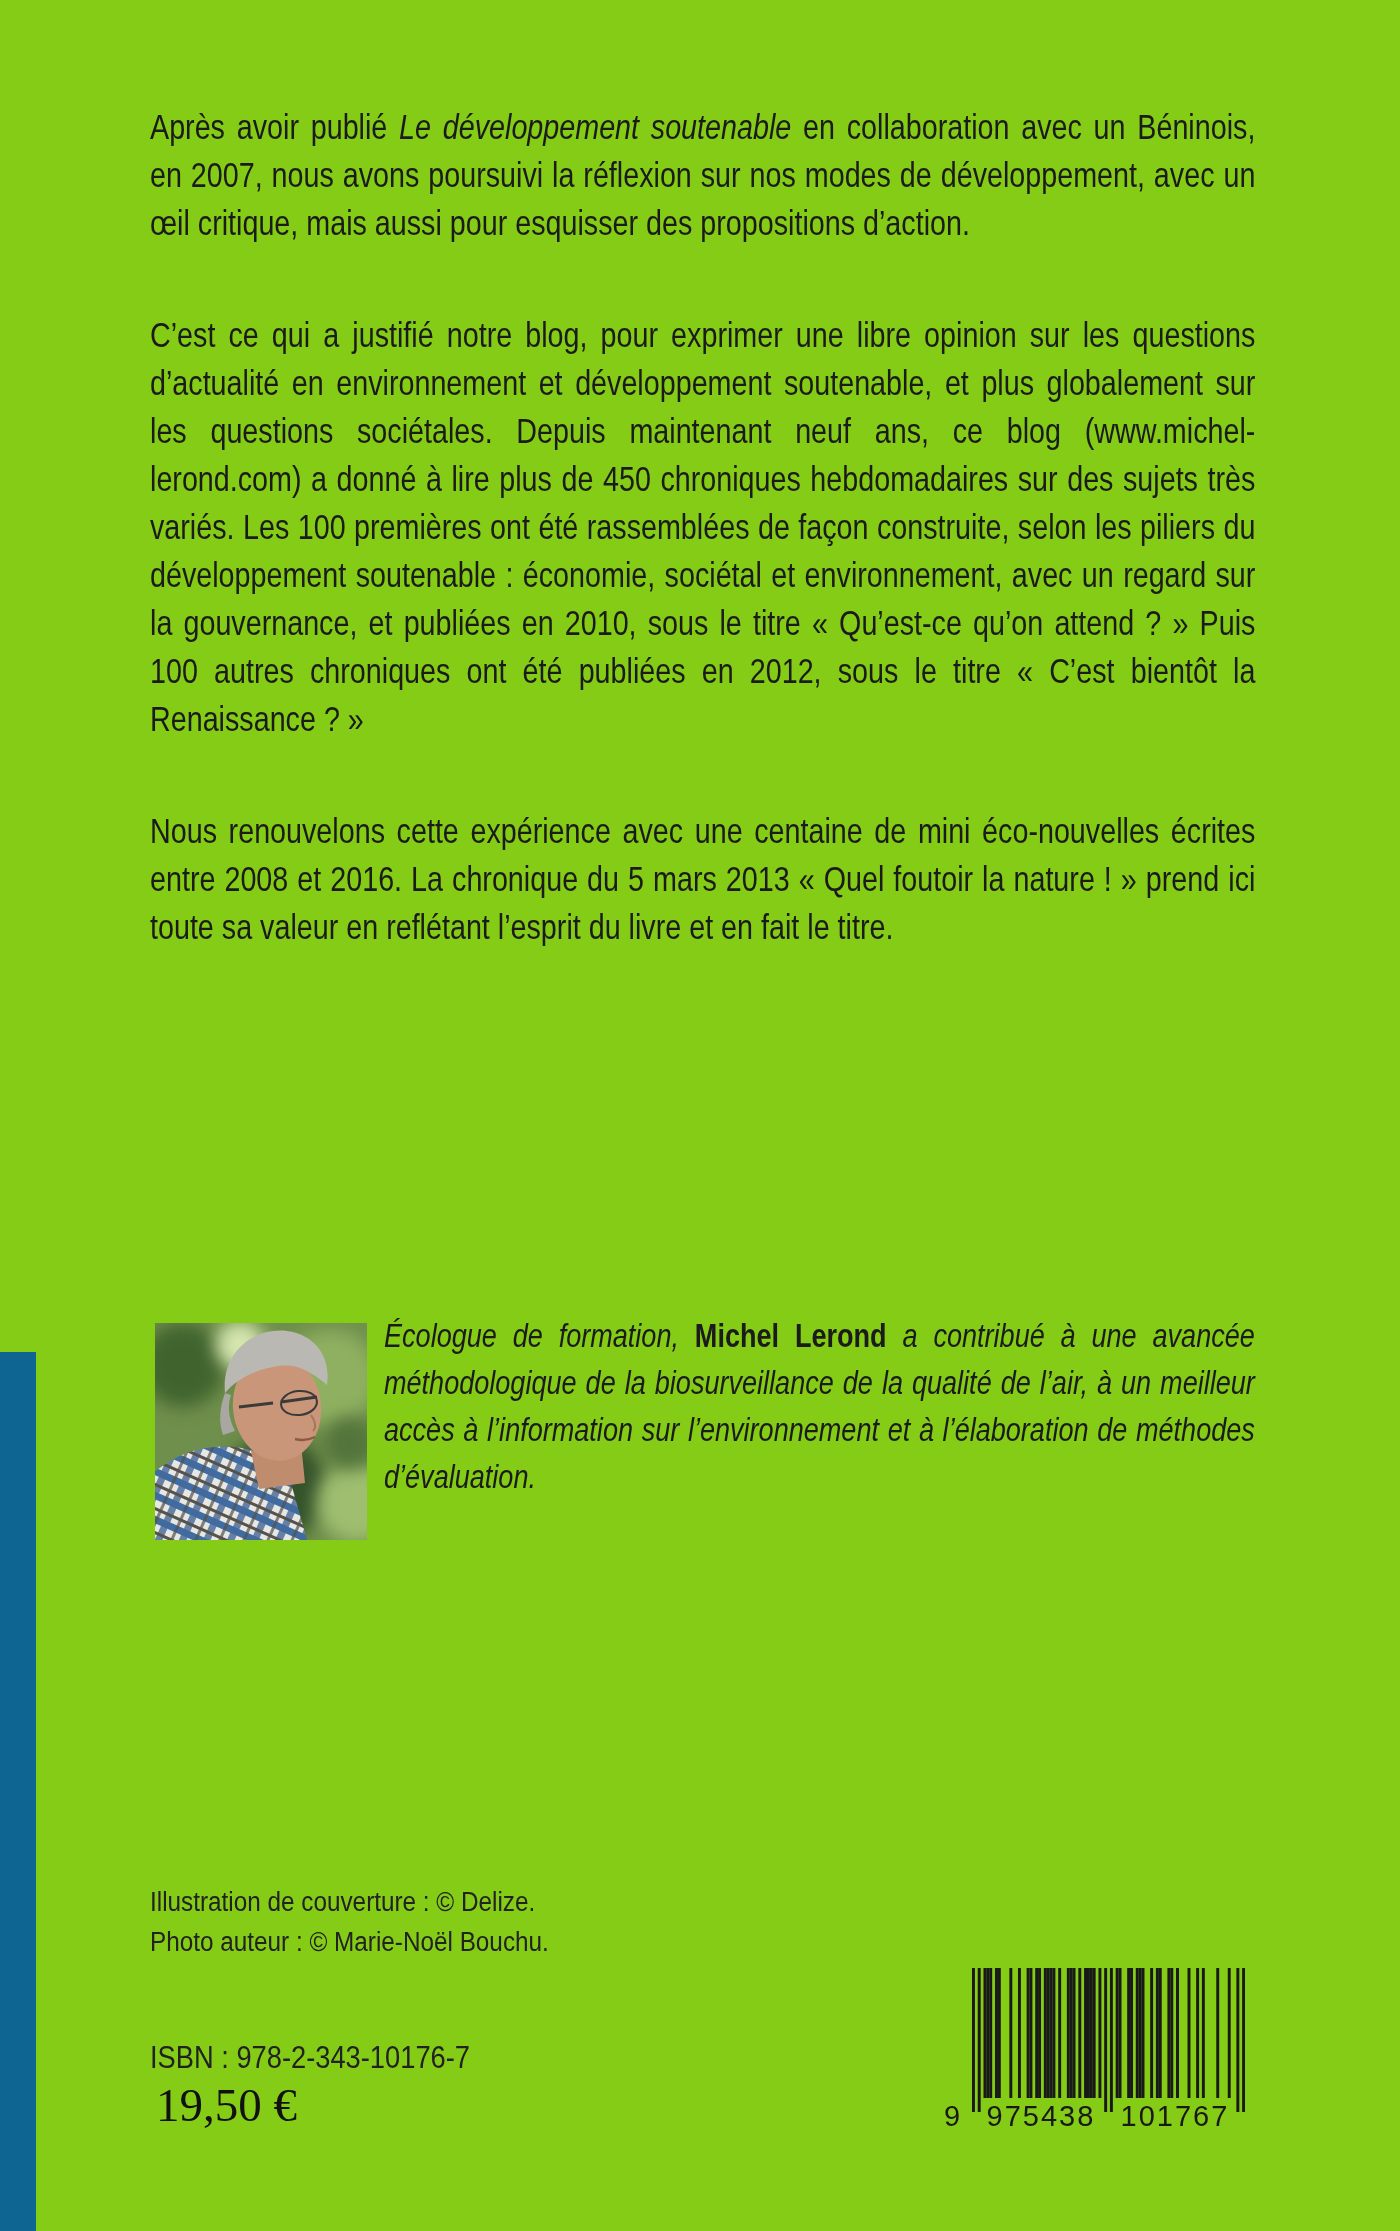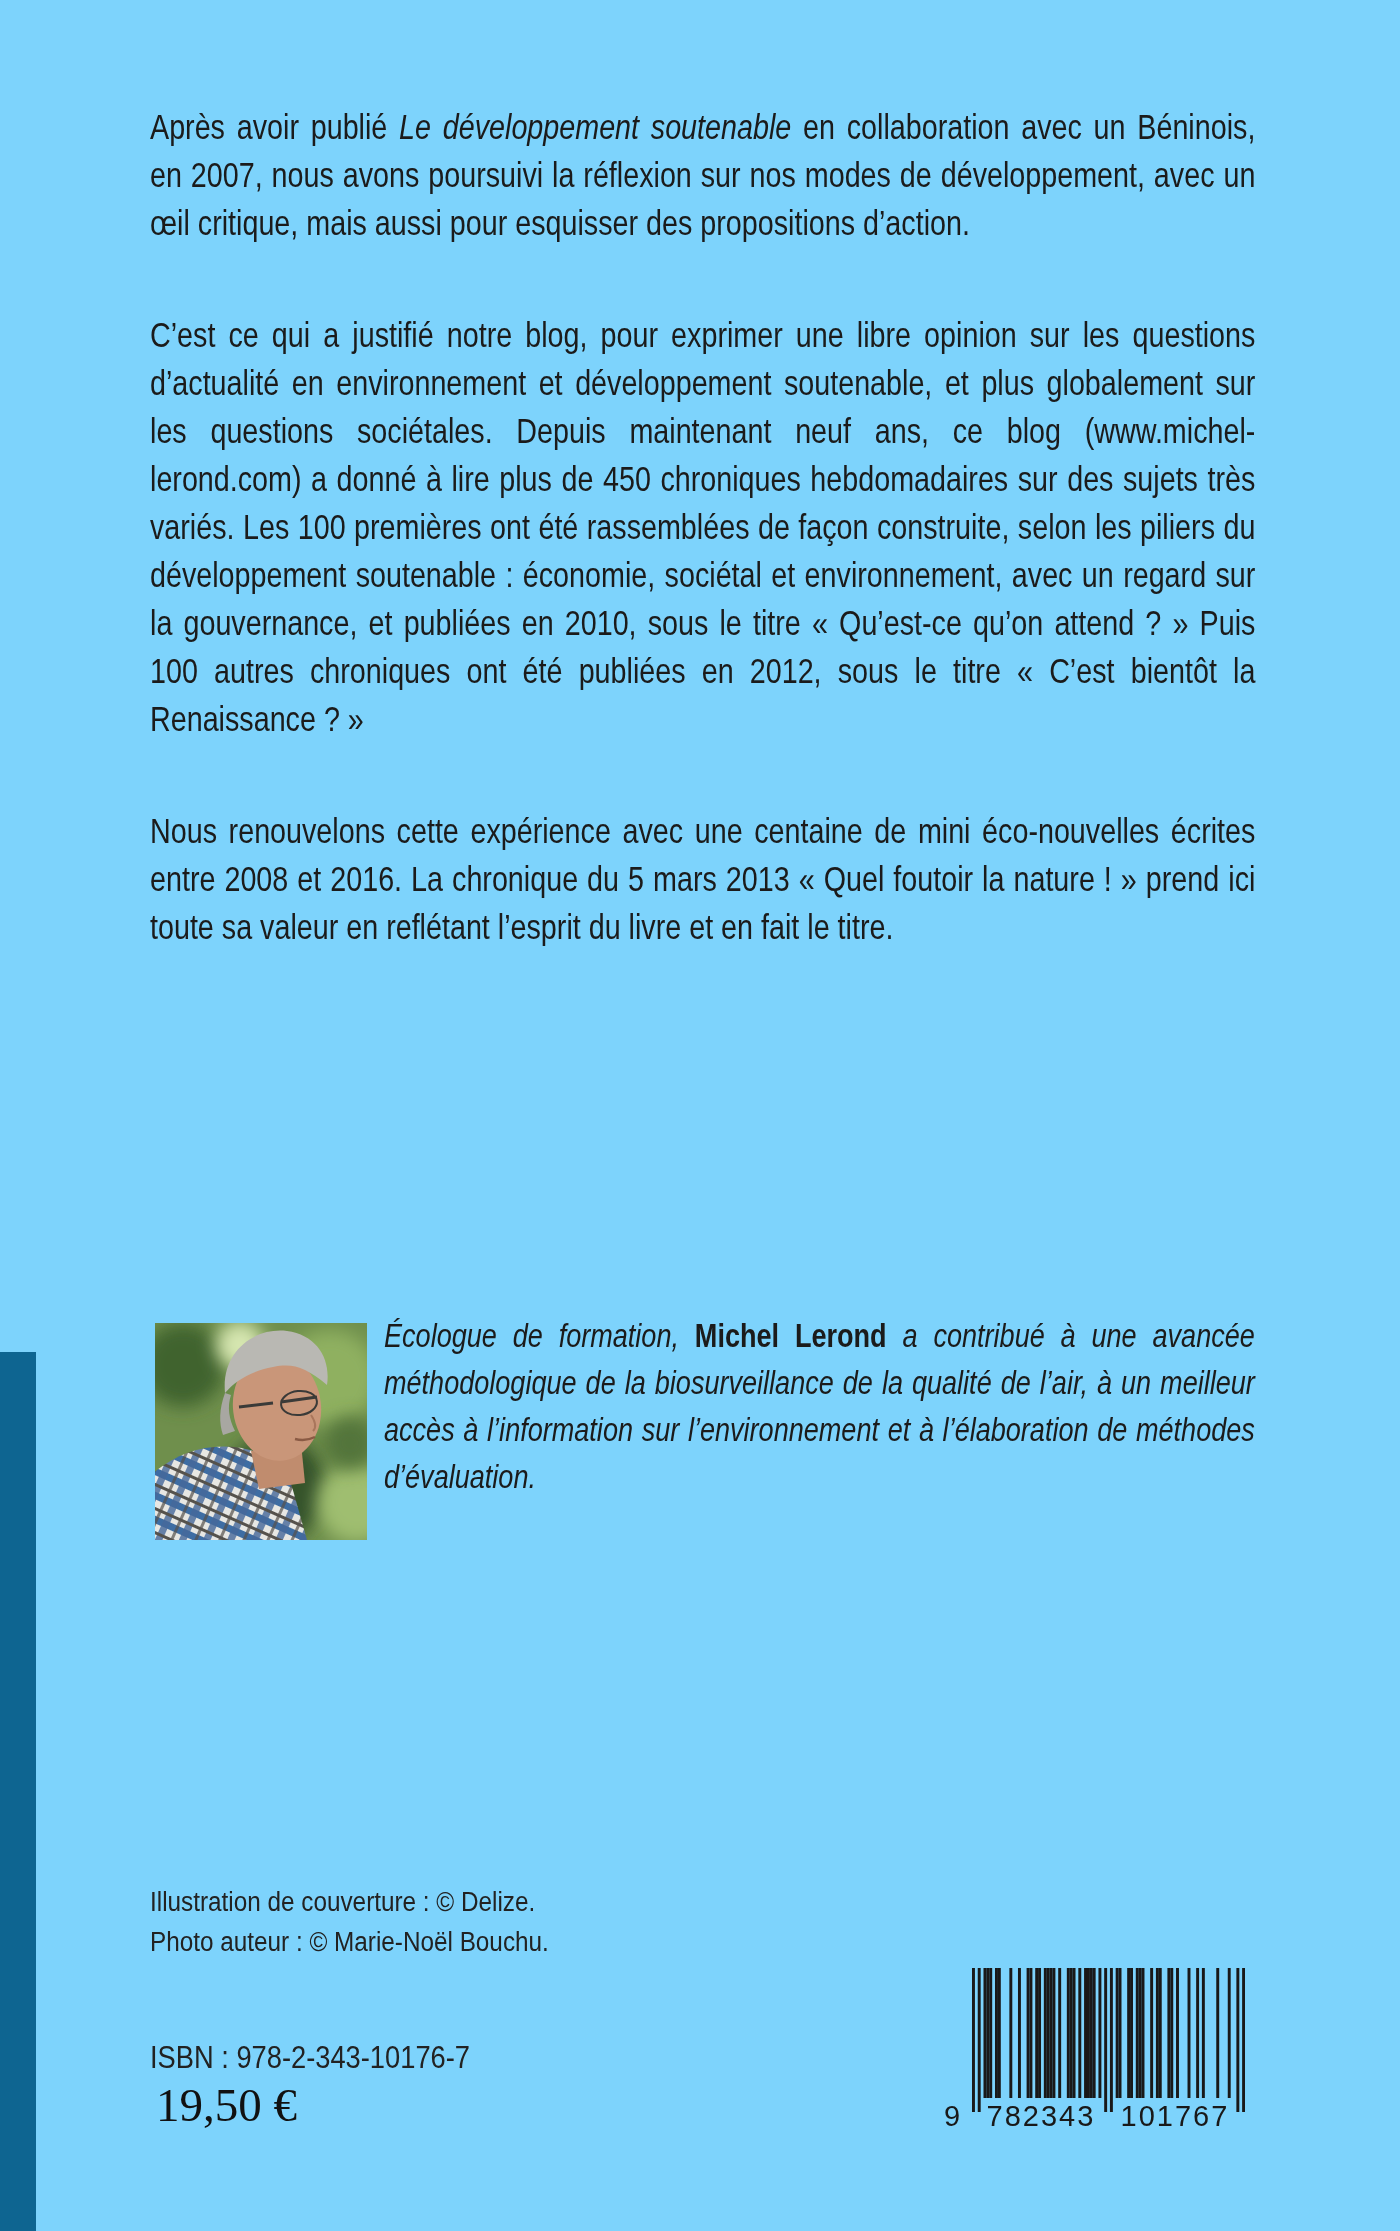--- a/index.html
+++ b/index.html
@@ -1,20 +1,20 @@
 <!DOCTYPE html>
 <html><head>
 <meta charset="utf-8">
 <style>
   html, body { margin: 0; padding: 0; background: #e9e9e9; }
   .cover {
     position: relative;
     width: 1400px;
     height: 2231px;
-    background: #7dd3fc;
+    background: #84cc16;
     overflow: hidden;
     font-family: "Liberation Sans", sans-serif;
     color: #1b1b1b;
     margin: 0 auto;
   }
   
   .synopsis {
     position: absolute;
     left: 150px;
     top: 103px;
@@ -225,18 +225,18 @@
         <rect x="215.526" y="0" width="2.934" height="130"></rect>
         <rect x="224.147" y="0" width="2.934" height="130"></rect>
         <rect x="229.895" y="0" width="2.934" height="130"></rect>
         <rect x="244.263" y="0" width="2.934" height="130"></rect>
         <rect x="255.758" y="0" width="2.934" height="130"></rect>
         <rect x="264.379" y="0" width="2.934" height="144"></rect>
         <rect x="270.126" y="0" width="2.934" height="144"></rect>
       </svg>
     <div class="barcode-digits">
       <span class="d9">9</span>
-      <span class="dg1">782343</span>
+      <span class="dg1">975438</span>
       <span class="dg2">101767</span>
     </div>
   </div>
 
 </div>
 
 </body></html>

